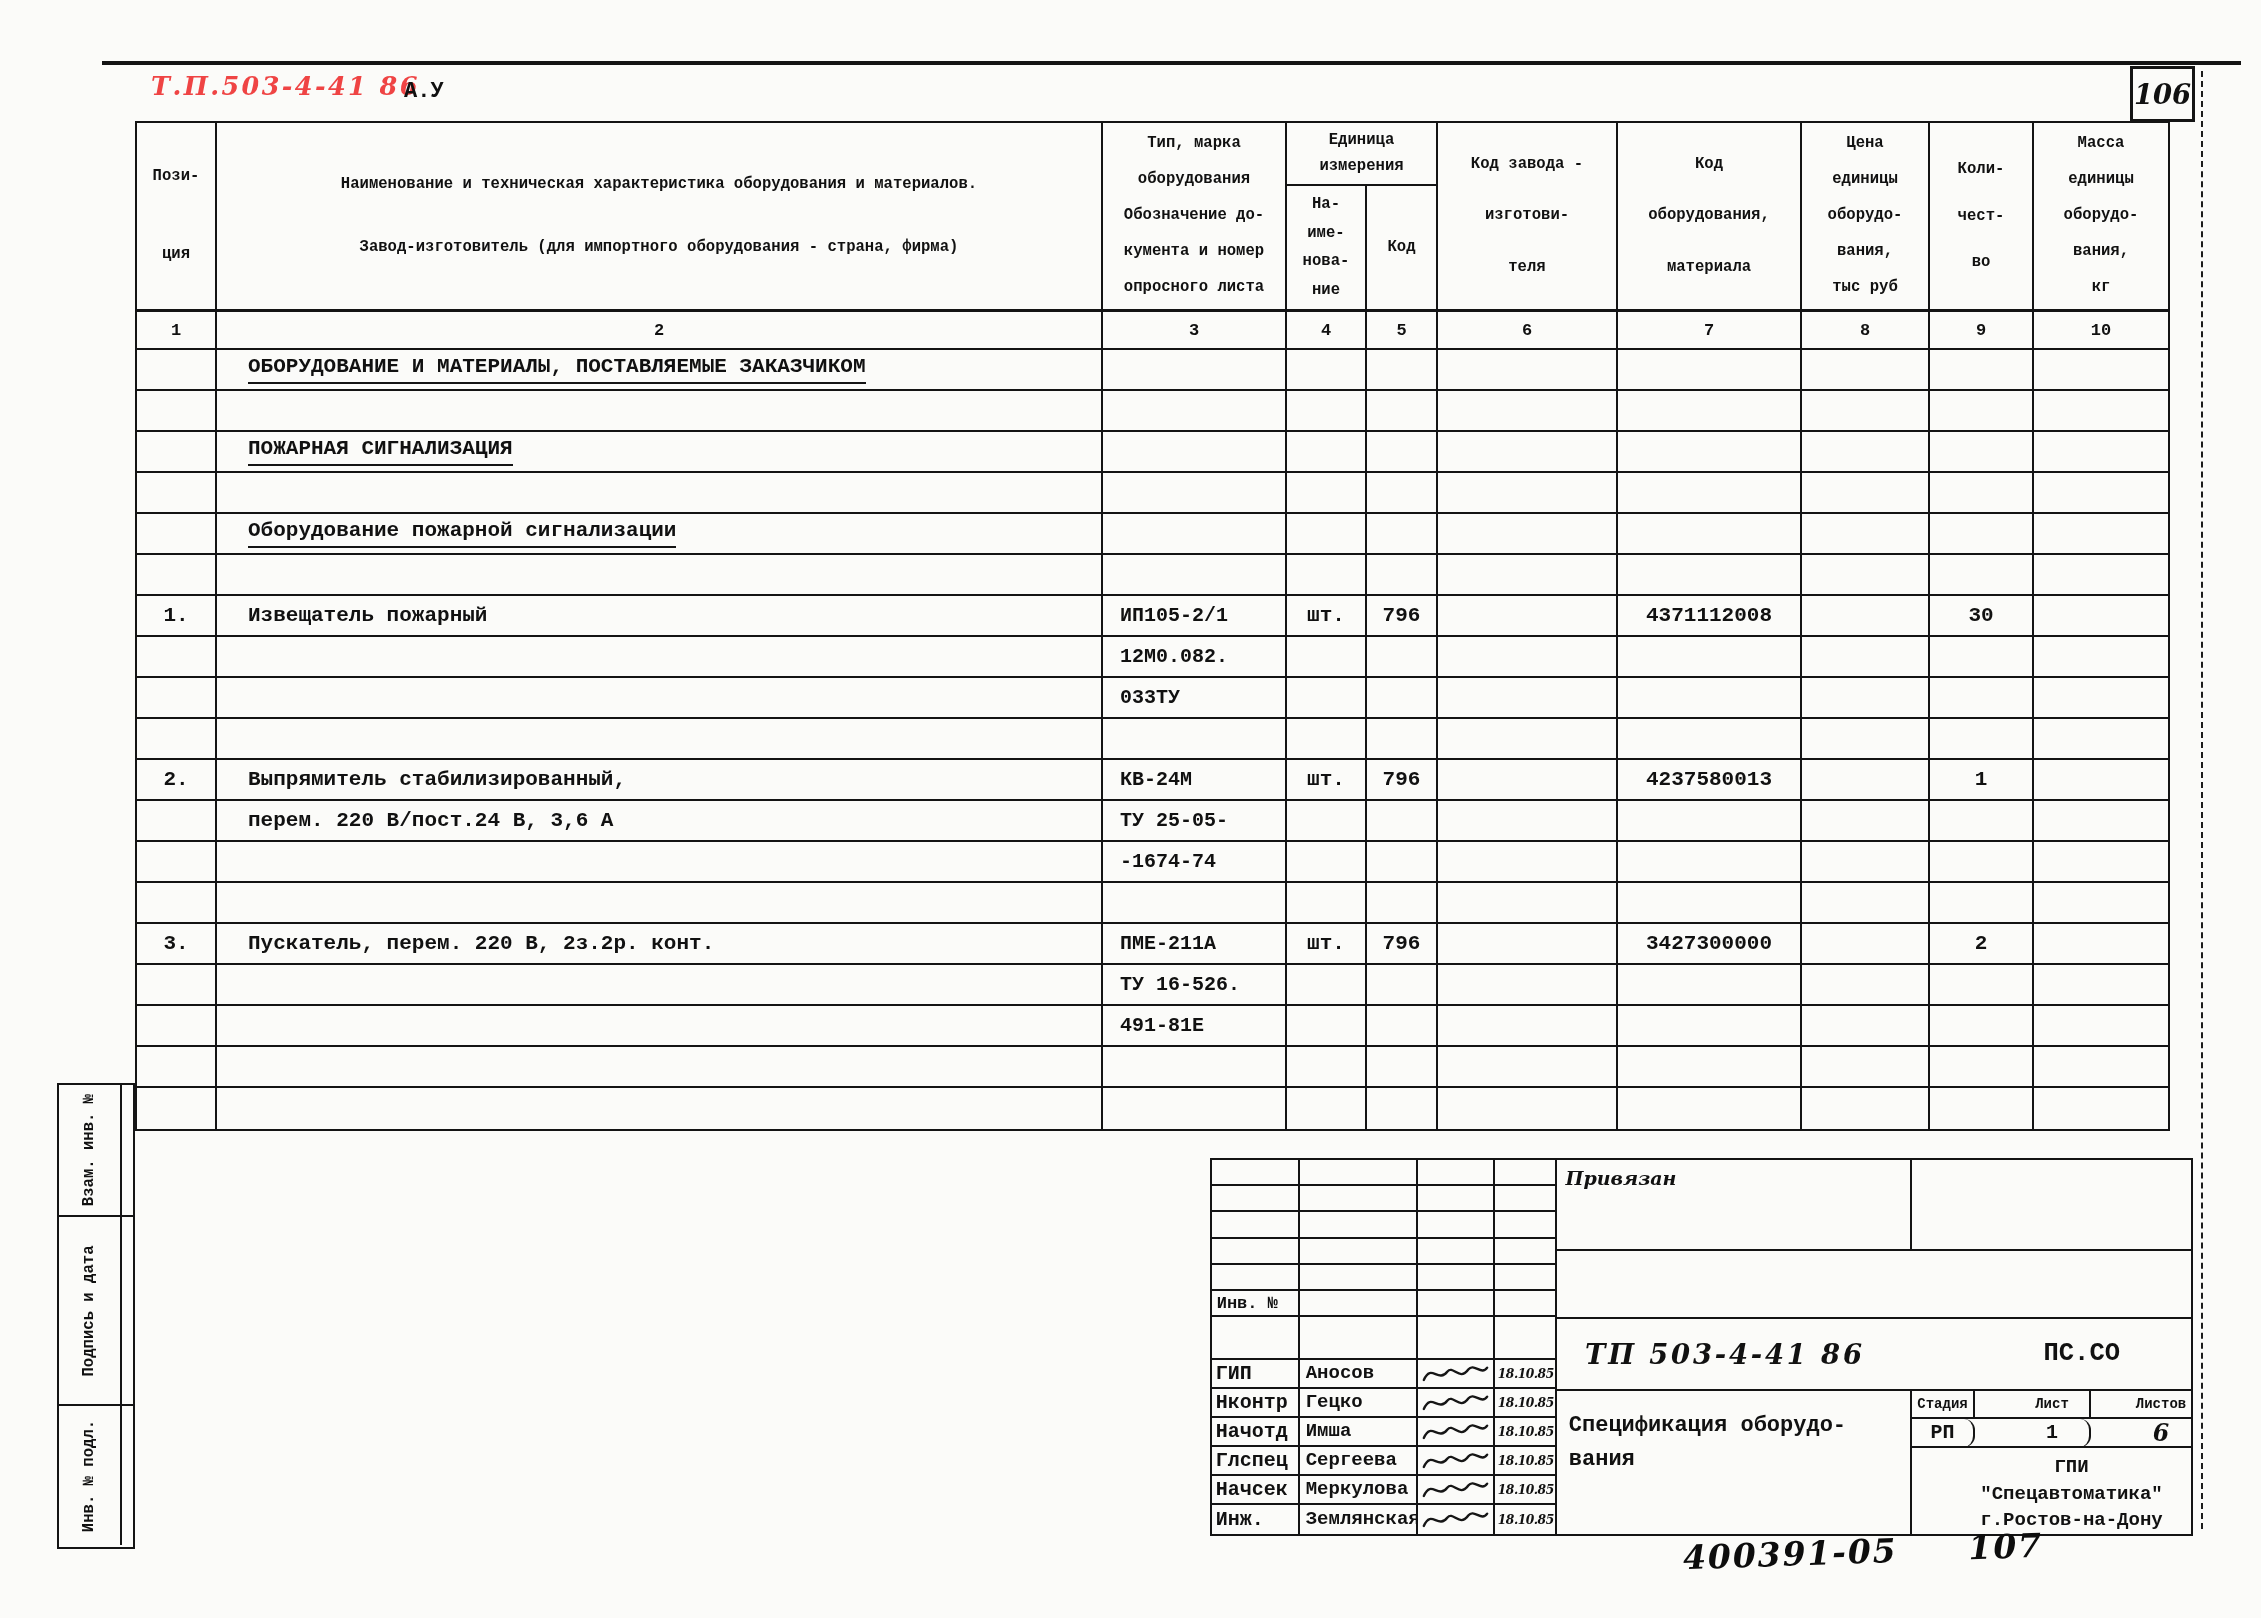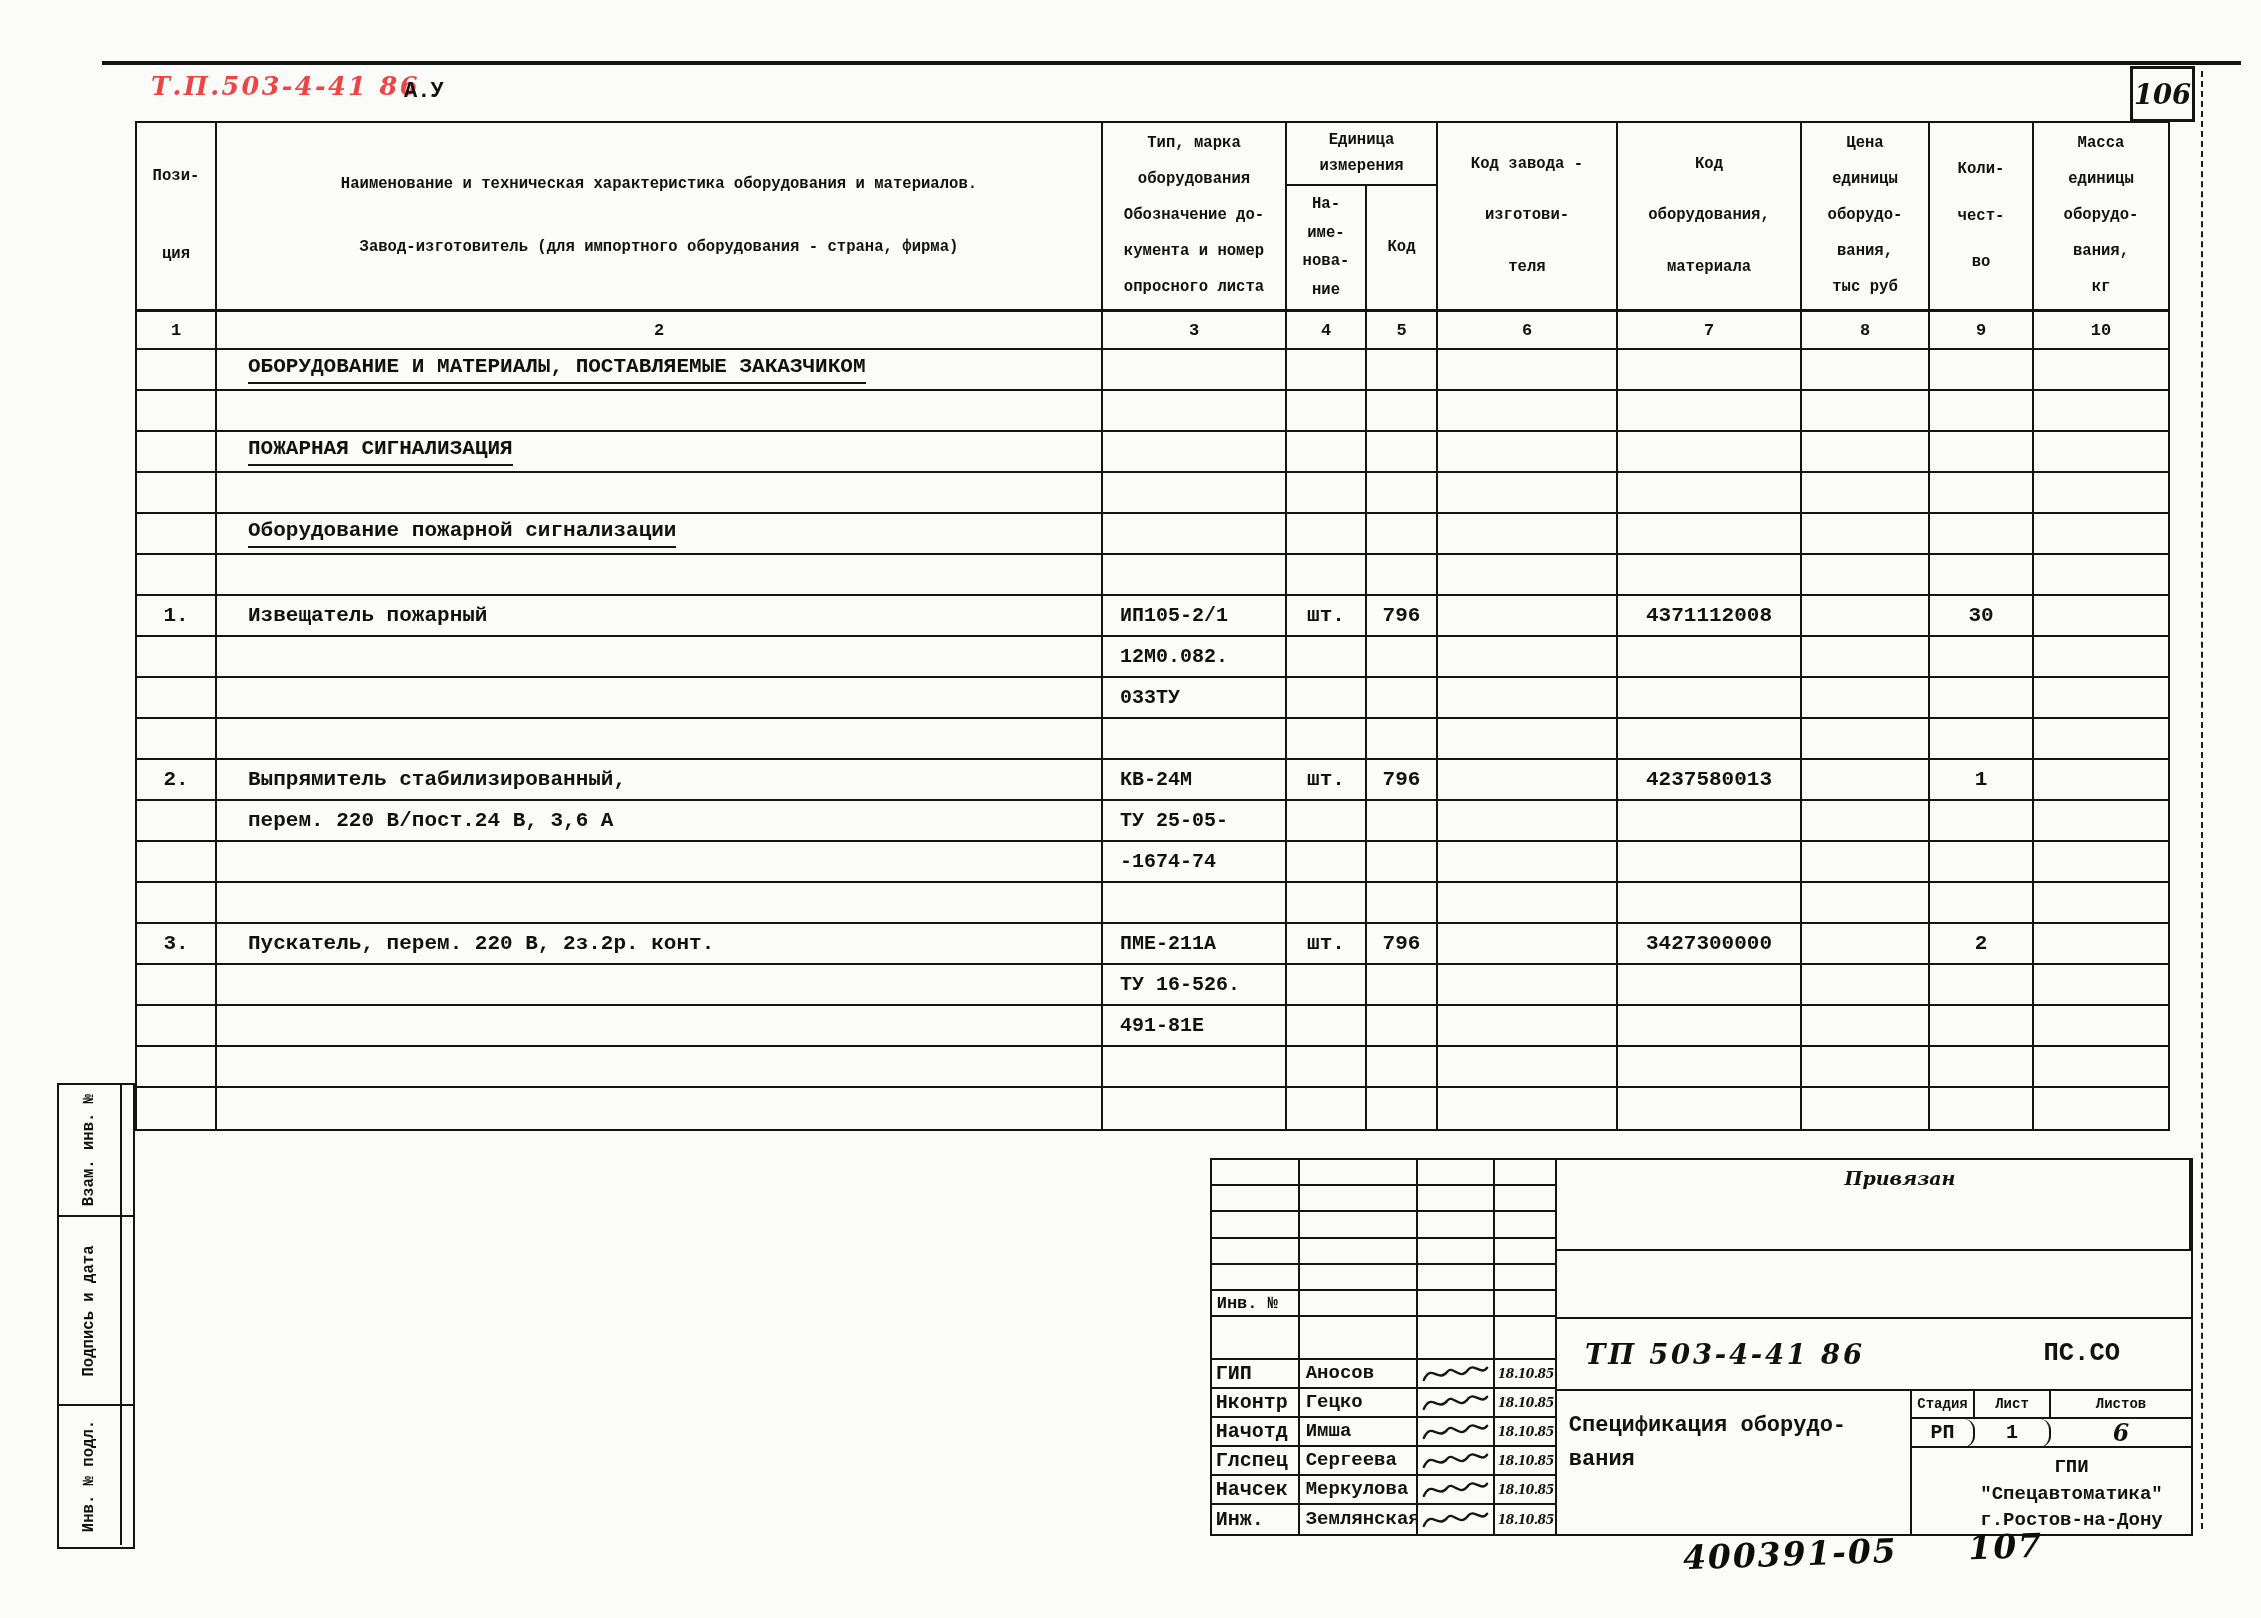--- a/index.html
+++ b/index.html
@@ -71,32 +71,32 @@
   .sig-row:last-child { border-bottom:none; }
   .s-role,.s-name,.s-sign,.s-date { border-right:2.4px solid #141414; display:flex; align-items:center; overflow:hidden; }
   .s-date { border-right:none; }
   .s-role { padding-left:3.8px; font-size:20px; }
   .s-name { padding-left:5.7px; font-size:19px; }
   .s-sign svg { margin-left:1.9px; }
   .s-sign path { fill:none; stroke:#161616; stroke-width:5; stroke-linecap:round; }
   .s-date span { font-size:12.3px; padding-left:2.8px; letter-spacing:-0.5px; }
 
   .stamp-right { flex:1; display:flex; flex-direction:column; }
-  .rowA { height:100px; border-bottom:2.4px solid #141414; display:flex;justify-content:flex-end; }
+  .rowA { height:100px; border-bottom:2.4px solid #141414; display:flex; }
   .attached-cell { width:355px; border-right:2.4px solid #141414; padding:6.6px 0 0 8.5px; }
   .attached-cell span { font-size:19px; font-weight:bold; }
   .rowB { height:74px; border-bottom:2.4px solid #141414; }
   .rowC { height:79px; border-bottom:2.8px solid #141414; display:flex; align-items:center; }
   .rowC .code { margin-left:28px; font-size:27.4px; letter-spacing:2.8px; }
   .rowC .set { margin-left:auto; margin-right:71px; font-size:25.5px; }
   .rowD { flex:1; display:flex; }
   .title-cell { width:355px; border-right:2.4px solid #141414; font-size:22px; line-height:1.55;
                 padding:18px 0 0 11.8px; white-space:pre-line; }
   .stage-block { flex:1; display:flex; flex-direction:column; }
-  .grid-stage { display:grid; grid-template-columns:63px 76px 1fr; }
+  .grid-stage { display:grid; grid-template-columns:63px 76px 1fr;gap:40px; }
   .stage-head { height:28px; border-bottom:2.4px solid #141414; }
   .stage-vals { height:29px; border-bottom:2.4px solid #141414; }
   .st-c { border-right:2.4px solid #141414; display:flex; align-items:center; justify-content:center; font-size:14px; }
   .st-c:last-child { border-right:none; }
   .st-v { font-size:20px;border-radius:11px; }
   .st-v.hand { font-size:23.6px; }
   .org-cell { flex:1; white-space:pre-line; font-size:19px; line-height:1.4; text-align:center; padding-top:6.6px;margin-left:40px; }
 
   
   .hw-bottom { position:absolute; left:1683px; top:1532px; display:flex; gap:71px;

